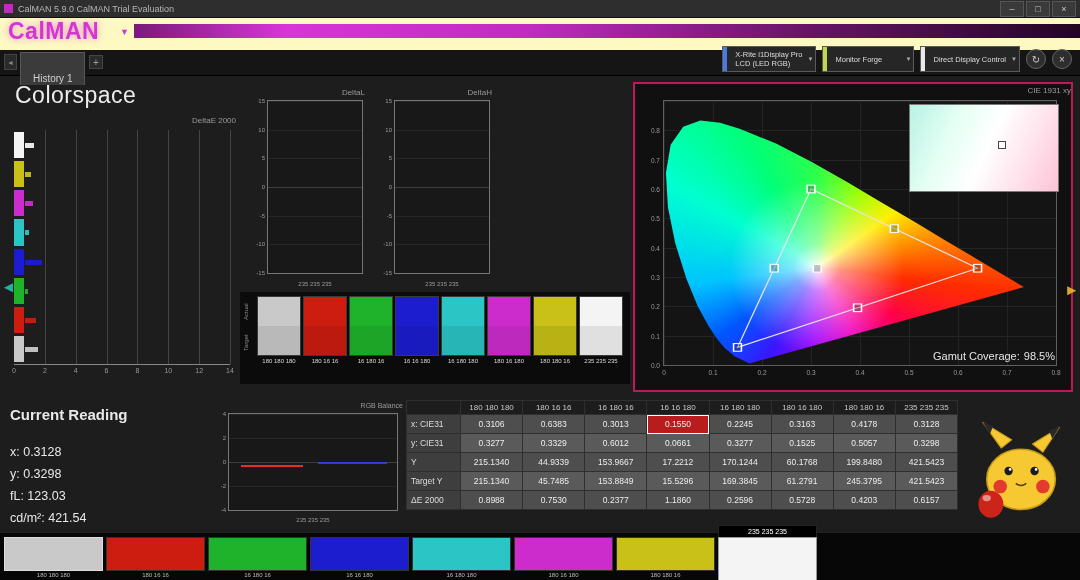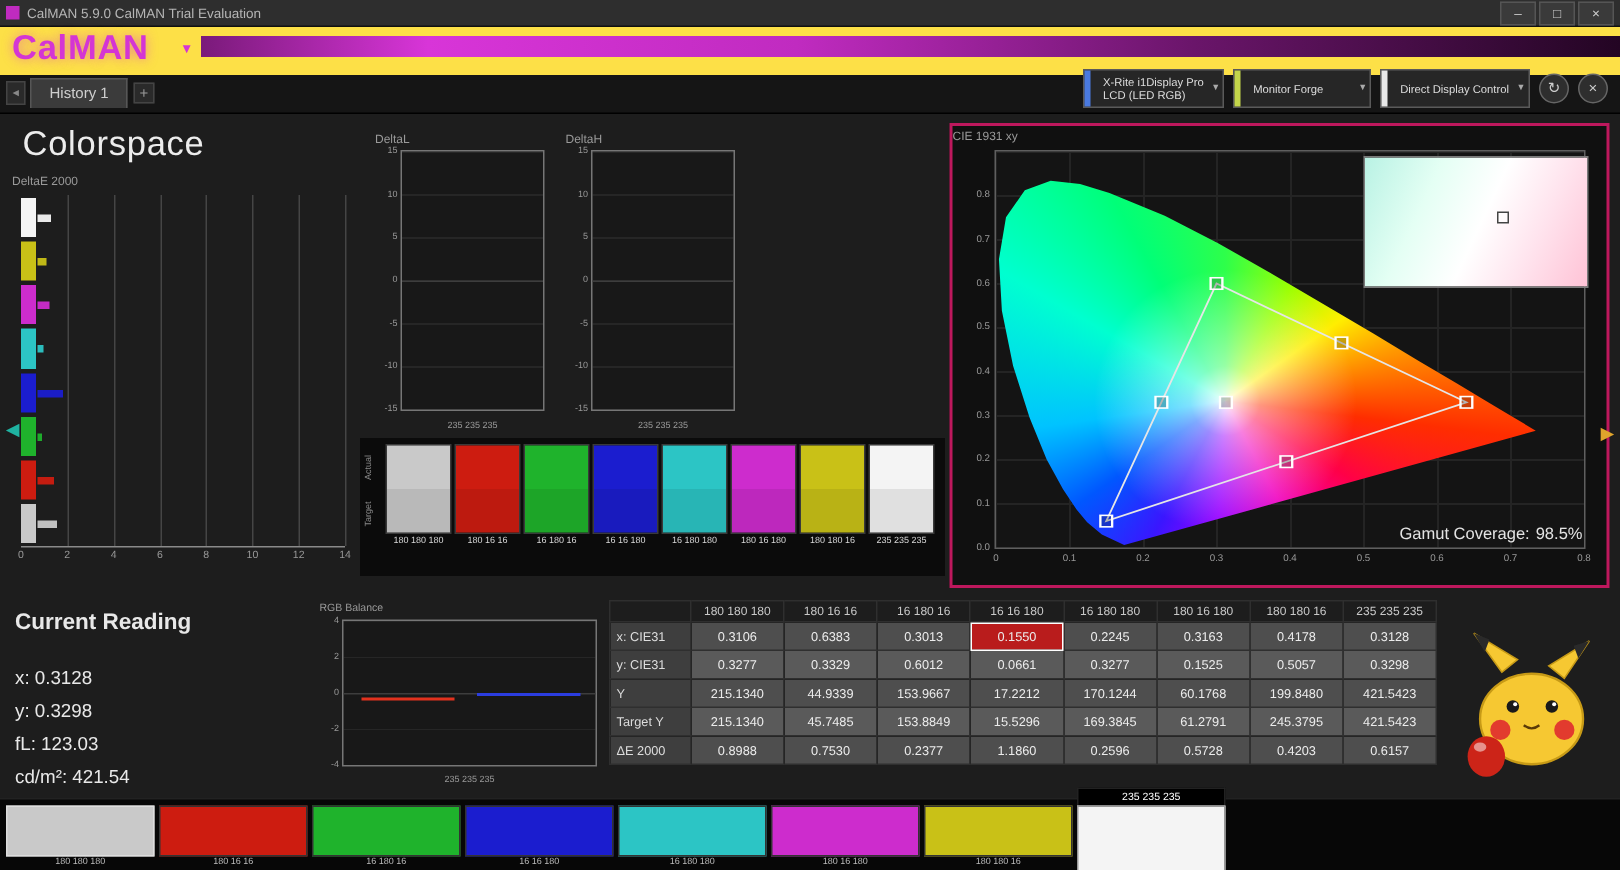--- a/index.html
+++ b/index.html
@@ -8,42 +8,42 @@
   #app{position:relative;width:1080px;height:580px;background:#1d1d1d;overflow:hidden}
 
   
   .titlebar{position:absolute;top:0;left:0;right:0;height:18px;background:#2e2e2e;border-bottom:1px solid #101010;display:flex;align-items:center;gap:5px;padding:0 4px}
   .app-icon{width:9px;height:9px;background:#c02bc0}
   .title-text{font-size:9px;color:#b5b5b5}
   .win-controls{margin-left:auto;display:flex}
   .win-btn{width:24px;height:16px;font-size:9px;color:#ccc;background:#3a3a3a;border:1px solid #555;margin-left:2px;display:flex;align-items:center;justify-content:center}
 
   
-  .brandbar{position:absolute;top:18px;left:0;right:0;height:47px;background:#fde047;border-bottom:2px solid #4a0d4a}
+  .brandbar{position:absolute;top:18px;left:0;right:0;height:47px;background:#fef9c3;border-bottom:2px solid #4a0d4a}
   .logo{position:absolute;left:8px;top:0;font-size:23px;font-weight:bold;color:#d435d4;letter-spacing:.5px;text-shadow:0 0 7px rgba(212,53,212,.55)}
   .logo-caret{position:absolute;left:120px;top:9px;font-size:9px;color:#d435d4}
   .brand-stripe{position:absolute;left:134px;right:0;top:6px;height:14px;background:linear-gradient(90deg,#7a1a7a 0%,#d835d8 16%,#c02bc0 42%,#6a156a 70%,#230523 100%)}
 
   
   .tabrow{position:absolute;top:50px;left:0;right:0;height:26px;background:#151515;border-bottom:1px solid #000}
   .tab-prev{position:absolute;left:4px;top:4px;width:13px;height:16px;background:#2a2a2a;border:1px solid #444;color:#888;font-size:7px;text-align:center;line-height:15px}
-  .tab{position:absolute;left:20px;top:2px;height:20px;background:#3b3b3b;border:1px solid #565656;border-bottom:none;color:#cfcfcf;font-size:10px;line-height:19px;padding:0 12px}
+  .tab{position:absolute;left:20px;top:2px;height:20px;background:#3b3b3b;border:1px solid #565656;border-bottom:none;color:#cfcfcf;font-size:10px;line-height:19px;padding:16px 12px}
   .tab-add{position:absolute;left:89px;top:5px;width:14px;height:14px;background:#2a2a2a;border:1px solid #444;color:#999;font-size:10px;text-align:center;line-height:13px}
 
   
   .toolbar{position:absolute;top:46px;right:8px;display:flex;gap:6px;align-items:center;z-index:6}
   .tb-btn{position:relative;height:26px;background:#262626;border:1px solid #5a5a5a;display:flex;align-items:center;padding:2px 13px 2px 9px;min-width:92px}
   .tb-accent{position:absolute;left:0;top:0;bottom:0;width:4px}
   .tb-text{display:flex;flex-direction:column;justify-content:center;line-height:9px;font-size:7.5px;color:#ddd;margin-left:3px}
   .tb-caret{position:absolute;right:2px;top:9px;font-size:6px;color:#aaa}
   .round-btn{width:20px;height:20px;border-radius:50%;background:#2e2e2e;border:1px solid #666;color:#ccc;font-size:10px;display:flex;align-items:center;justify-content:center}
 
   .page-title{position:absolute;left:15px;top:82px;font-size:23px;color:#ececec;letter-spacing:.5px}
 
-  .c-title{text-align:left;font-size:8px;color:#9a9a9a;height:12px}
+  .c-title{text-align:right;font-size:8px;color:#9a9a9a;height:12px}
 
   
   #deltae{position:absolute;left:8px;top:116px;width:228px;height:264px}
   #deltae .plot{position:absolute;left:6px;right:6px;top:14px;bottom:15px;border-bottom:1px solid #8a8a8a}
   .grid-v{position:absolute;top:0;bottom:0;width:1px;background:#454545}
   #deltae .strip{position:absolute;left:0;top:2px;bottom:2px;width:10px;display:flex;flex-direction:column;gap:3px}
   #deltae .strip div{flex:1}
   #deltae .bars{position:absolute;left:11px;right:0;top:0;bottom:0}
   .deltae-bar{position:absolute;height:5px;opacity:.95}
   #deltae .xticks{position:absolute;left:6px;right:6px;bottom:1px;height:12px}

